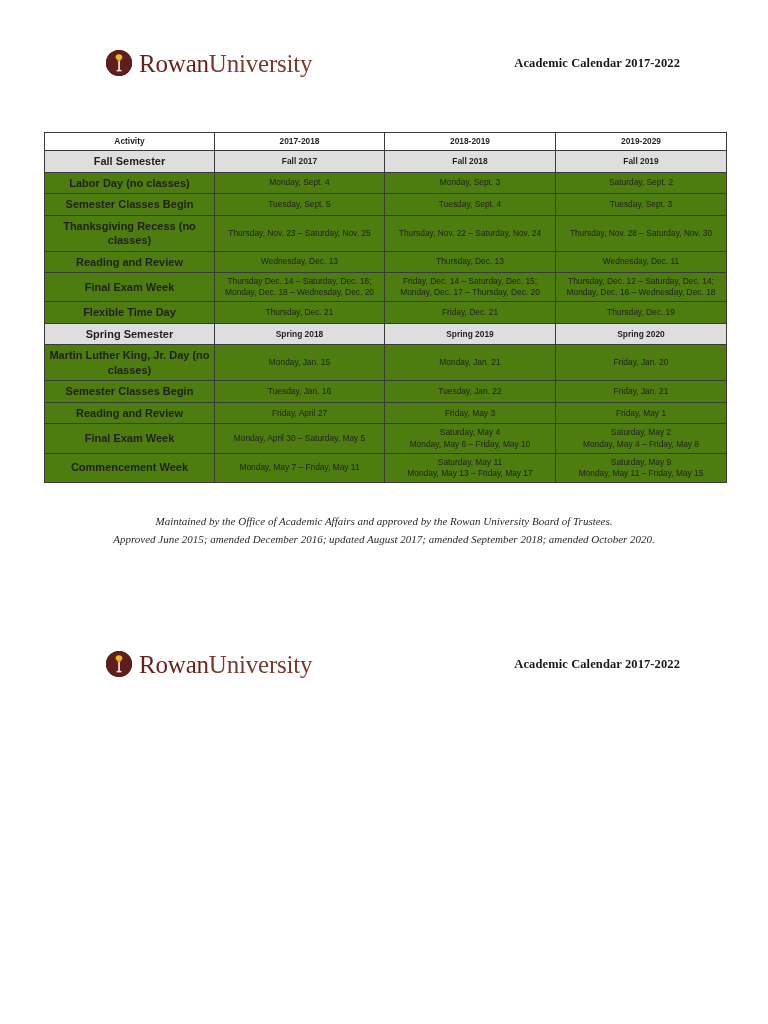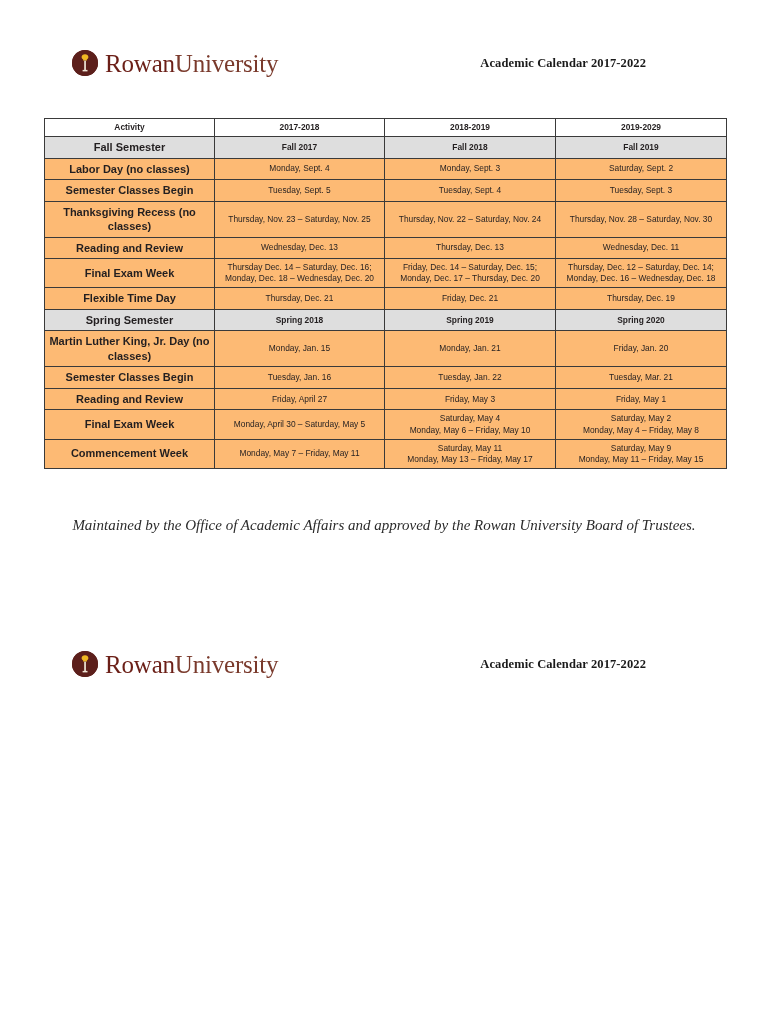--- a/index.html
+++ b/index.html
@@ -12,20 +12,21 @@
     height: 1024px;
     font-family: "Liberation Sans", sans-serif;
     color: #231f20;
     -webkit-font-smoothing: antialiased;
     position: relative;
     overflow: hidden;
   }
   .page {
     position: relative;
     width: 684px;
+    padding-left: 34px;
   }
   .page-one { height: 615px; }
   .page-two { height: 409px; }
 
   
   .doc-header {
     display: flex;
     align-items: center;
     justify-content: space-between;
   }
@@ -66,21 +67,22 @@
     color: #1a1a1a;
     white-space: nowrap;
     letter-spacing: 0.1px;
   }
 
   
   table.cal {
     border-collapse: collapse;
     table-layout: fixed;
     border: 1.3px solid #3a3a3a;
-    background: #fdba74;
+    background: #4d7c0f;
+    margin-top: 14px;
   }
   table.cal td {
     border: 1px solid #3a3a3a;
     text-align: center;
     vertical-align: middle;
     font-size: 8.4px;
     line-height: 1.32;
     padding: 3px 3px;
     color: #231f20;
   }
@@ -114,21 +116,21 @@
 
   
   .footnote {
     position: absolute;
     left: 0;
     top: 513px;
     width: 768px;
     text-align: center;
     font-family: "Liberation Serif", serif;
     font-style: italic;
-    font-size: 15px;
+    font-size: 11px;
     line-height: 1.62;
     color: #2b2b2b;
   }
   .footnote div { white-space: nowrap; }
 </style>
 </head>
 <body>
 
 <div class="page page-one">
 
@@ -213,21 +215,21 @@
           <tr>
             <td class="lbl">Martin Luther King, Jr. Day (no classes)</td>
             <td>Monday, Jan. 15</td>
             <td>Monday, Jan. 21</td>
             <td>Friday, Jan. 20</td>
           </tr>
           <tr>
             <td class="lbl">Semester Classes Begin</td>
             <td>Tuesday, Jan. 16</td>
             <td>Tuesday, Jan. 22</td>
-            <td>Tuesday, Mar. 21</td>
+            <td>Friday, Jan. 21</td>
           </tr>
           <tr>
             <td class="lbl">Reading and Review</td>
             <td>Friday, April 27</td>
             <td>Friday, May 3</td>
             <td>Friday, May 1</td>
           </tr>
           <tr>
             <td class="lbl">Final Exam Week</td>
             <td>Monday, April 30 – Saturday, May 5</td>
@@ -239,20 +241,21 @@
             <td>Monday, May 7 – Friday, May 11</td>
             <td>Saturday, May 11<br>Monday, May 13 – Friday, May 17</td>
             <td>Saturday, May 9<br>Monday, May 11 – Friday, May 15</td>
           </tr>
         </tbody>
     </table>
   </div>
 
   <div class="footnote">
     <div>Maintained by the Office of Academic Affairs and approved by the Rowan University Board of Trustees.</div>
+    <div>Approved June 2015; amended December 2016; updated August 2017; amended September 2018; amended October 2020.</div>
   </div>
 
 </div>
 
 <div class="page page-two">
 
   <div class="doc-header header-two">
     <div class="logo-lockup">
       <span class="logo-mark">
         <svg width="26" height="26" viewBox="0 0 26 26" aria-hidden="true">

